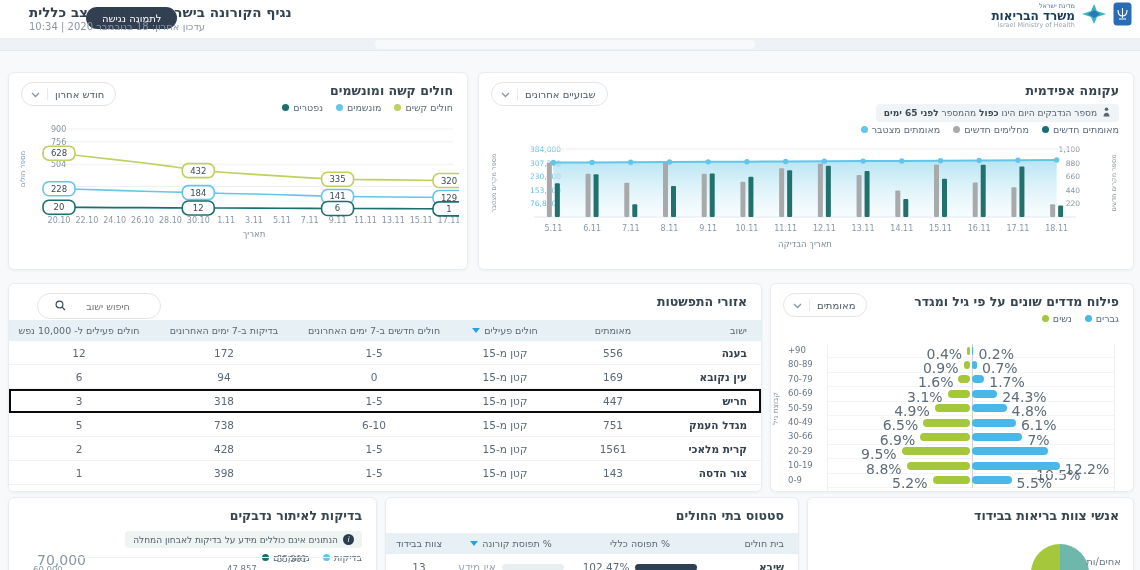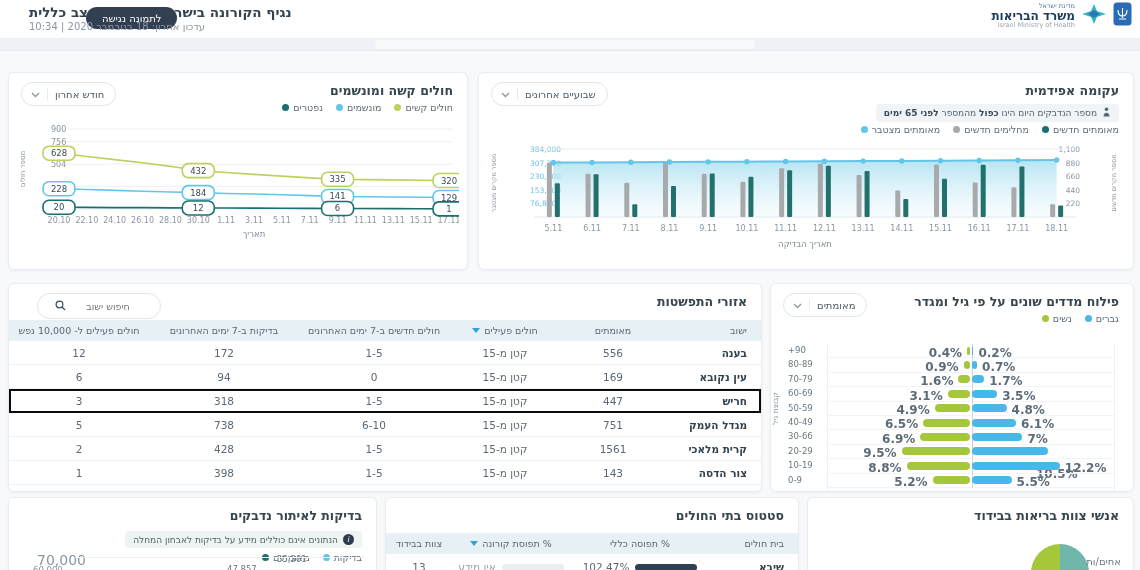--- a/index.html
+++ b/index.html
@@ -45,21 +45,21 @@
   .trow{display:grid;font-size:10.5px;color:#5b6875;align-items:center;height:23px;border-bottom:1px solid #f0f3f6;background:#fff;cursor:pointer;}
   .trow .c{text-align:center;}
   .trow .city{text-align:right;padding-right:14px;font-weight:bold;color:#34424e;}
   .trow.hl{outline:2px solid #0b0b0b;outline-offset:-2px;}
   .sortdown{width:0;height:0;border-left:4px solid transparent;border-right:4px solid transparent;border-top:5px solid #2ba2dc;}
   
   .pyr-wrap{position:absolute;left:10px;right:14px;top:62px;}
   .prow{position:relative;height:13.4px;border-bottom:1px solid #f2f5f7;}
   .prow .age{position:absolute;right:100%;top:1px;width:40px;font-size:8.5px;color:#6a7884;text-align:left;padding-left:6px;direction:ltr;}
   .pbar{position:absolute;top:2.7px;height:8px;border-radius:4px;}
-  .plab{position:absolute;top:1.5px;font-size:12px;color:#5d6b77;white-space:nowrap;direction:ltr;font-weight:bold;}
+  .plab{position:absolute;top:1.5px;font-size:14px;color:#5d6b77;white-space:nowrap;direction:ltr;}
   .pticks{position:relative;height:12px;font-size:8.5px;color:#8a97a3;direction:ltr;}
   .pticks span{position:absolute;top:2px;transform:translateX(-50%);}
   .vlab{position:absolute;font-size:7.5px;color:#8a97a3;transform:rotate(-90deg);transform-origin:center;white-space:nowrap;}
   
   .hosp-head{display:grid;background:#e7f1f5;color:#5a6874;font-size:9.5px;align-items:center;height:21px;margin-top:10px;}
   .hosp-row{display:grid;font-size:10.5px;color:#5b6875;align-items:center;height:26px;}
   .hbar{height:7px;border-radius:4px;}
   .cellflex{display:flex;align-items:center;justify-content:center;gap:6px;direction:ltr;}
   .graytxt{color:#9aa6af;}
   .pie{position:absolute;border-radius:50%;}
@@ -430,21 +430,21 @@
             <span class="plab" style="right: 160.52px;">1.6%</span>
             <span class="pbar" style="left: 144px; width: 12.24px; background: rgb(73, 184, 232);"></span>
             <span class="plab" style="left: 161.24px;">1.7%</span>
           </div>
           <div class="prow">
             <span class="age">60-69</span>
             <span style="position: absolute; left: 144px; top: 0px; bottom: -1px; width: 1px; background: rgb(205, 213, 219);"></span>
             <span class="pbar" style="right: 144px; width: 22.32px; background: rgb(165, 199, 60);"></span>
             <span class="plab" style="right: 171.32px;">3.1%</span>
             <span class="pbar" style="left: 144px; width: 25.2px; background: rgb(73, 184, 232);"></span>
-            <span class="plab" style="left: 174.2px;">3.5%</span>
+            <span class="plab" style="left: 174.2px;">24.3%</span>
           </div>
           <div class="prow">
             <span class="age">50-59</span>
             <span style="position: absolute; left: 144px; top: 0px; bottom: -1px; width: 1px; background: rgb(205, 213, 219);"></span>
             <span class="pbar" style="right: 144px; width: 35.28px; background: rgb(165, 199, 60);"></span>
             <span class="plab" style="right: 184.28px;">4.9%</span>
             <span class="pbar" style="left: 144px; width: 34.56px; background: rgb(73, 184, 232);"></span>
             <span class="plab" style="left: 183.56px;">4.8%</span>
           </div>
           <div class="prow">

